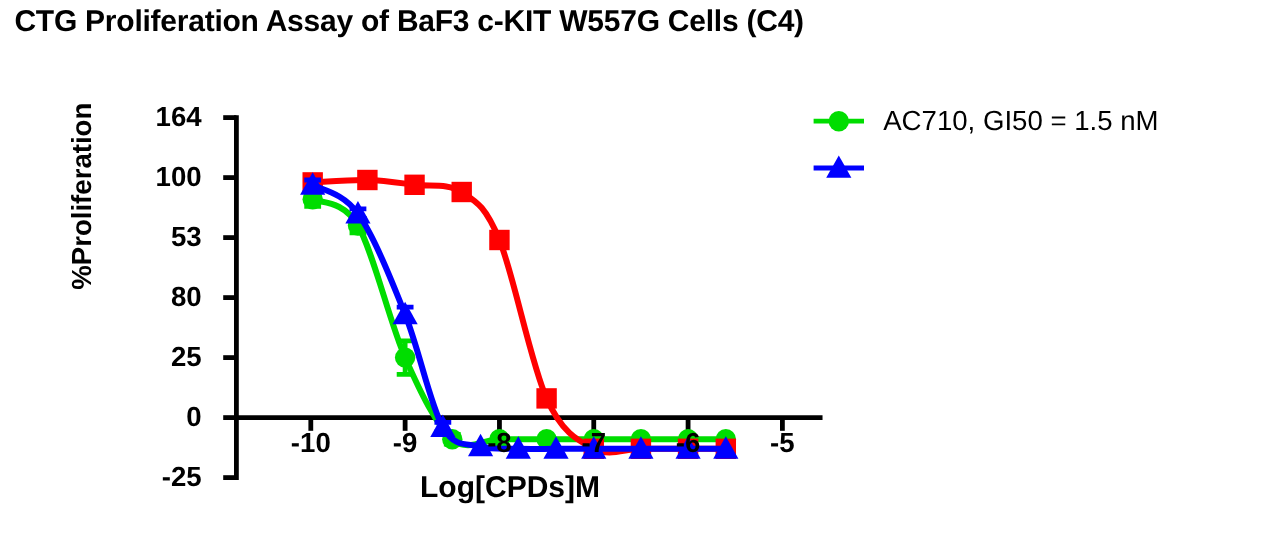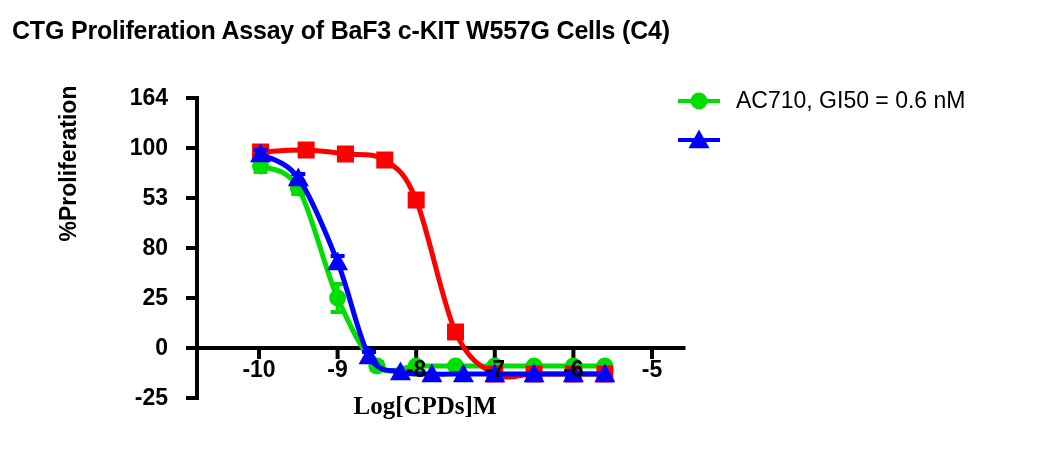--- a/index.html
+++ b/index.html
@@ -19,21 +19,21 @@
   #figure {
     position: absolute;
     left: 0; top: 0;
     width: 1061px;
     height: 457px;
   }
 
   #chart-title {
     position: absolute;
     left: 12px;
-    top: 16px;
+    top: 4px;
     font-size: 25px;
     font-weight: bold;
     letter-spacing: -0.2px;
     white-space: nowrap;
     font-family: "Liberation Sans", sans-serif;
   }
 
   
   #plot-area {
     position: absolute;
@@ -93,21 +93,21 @@
     white-space: nowrap;
   }
   #xlabel {
     position: absolute;
     left: 260px;
     top: 392px;
     width: 330px;
     text-align: center;
     font-size: 25px;
     font-weight: bold;
-    font-family: Liberation Serif, serif;
+    font-family: Liberation Sans, sans-serif;
     white-space: nowrap;
   }
 
   
   #legend {
     position: absolute;
     left: 676px;
     top: 84px;
     width: 380px;
   }
@@ -249,21 +249,21 @@
     <div id="ylabel">%Proliferation</div>
     <div id="xlabel">Log[CPDs]M</div>
   </div>
 
   <div id="legend">
       <div class="legend-row">
         <div class="legend-key"><svg width="46" height="24">
             <line x1="2" y1="12" x2="44" y2="12" stroke="#00DD00" stroke-width="4"></line>
             <circle cx="23" cy="12" r="8.5" fill="#00DD00"></circle>
           </svg></div>
-        <div class="legend-label">AC710, GI50 = 0.6 nM</div>
+        <div class="legend-label">AC710, GI50 = 1.5 nM</div>
       </div>
       <div class="legend-row">
         <div class="legend-key"><svg width="46" height="24">
             <line x1="2" y1="12" x2="44" y2="12" stroke="#0000FF" stroke-width="4"></line>
             <polygon points="23,1.5 12.5,20.189999999999998 33.5,20.189999999999998" fill="#0000FF"></polygon>
           </svg></div>
       </div>
     </div>
 
 </div>

